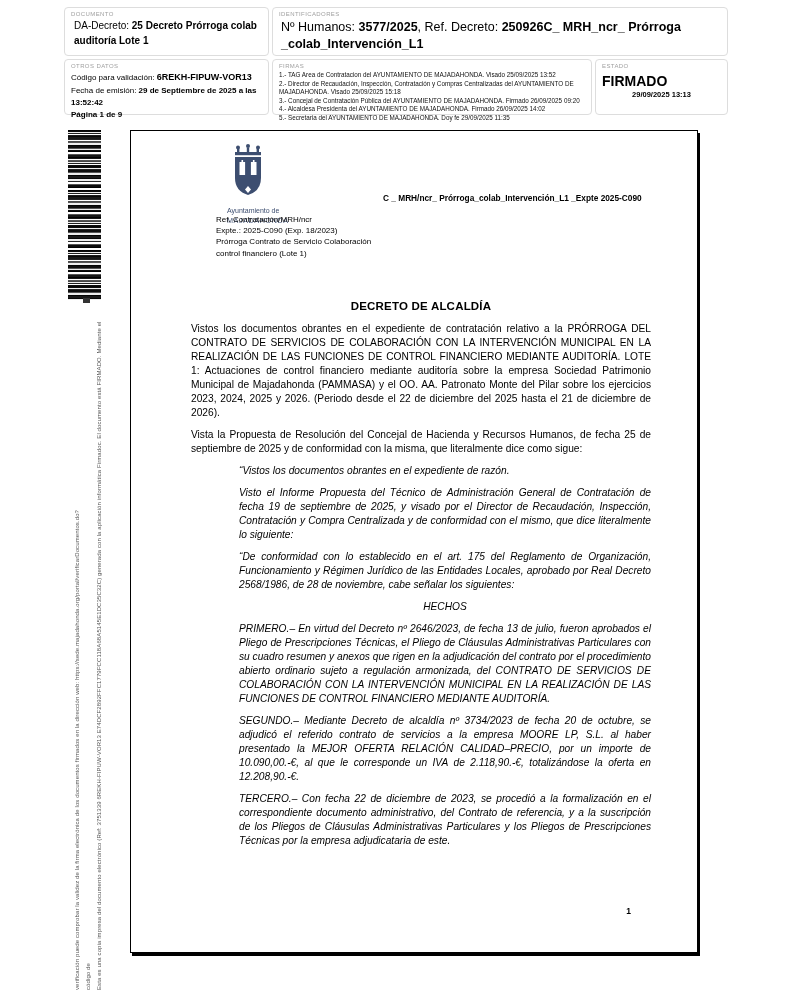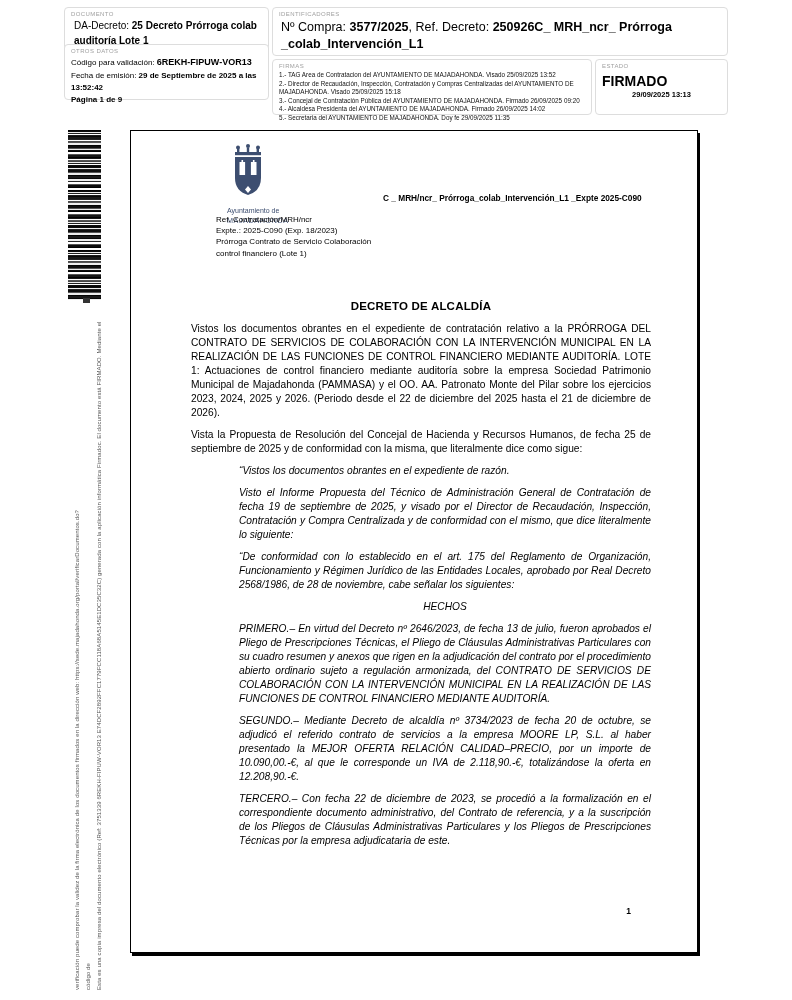--- a/index.html
+++ b/index.html
@@ -4,21 +4,21 @@
 <style>
   * { margin:0; padding:0; box-sizing:border-box; }
   html,body { width:792px; height:1000px; background:#fff; font-family:"Liberation Sans", sans-serif; color:#000; }
   #stage { position:relative; width:792px; height:1000px; overflow:hidden; background:#fff; }
 
   
   .hdr-box { position:absolute; background:#fff; border:1px solid #ddd; border-radius:4px; padding:3px 6px; }
   .hdr-label { font-size:6px; color:#a0a0a0; letter-spacing:.4px; margin-bottom:2px; }
   .box-documento   { left:64px;  top:7px;  width:205px; height:49px; }
   .box-ident       { left:272px; top:7px;  width:456px; height:49px; }
-  .box-otros       { left:64px;  top:44px; width:205px; height:56px; }
+  .box-otros       { left:64px;  top:59px; width:205px; height:56px; }
   .box-firmas      { left:272px; top:59px; width:320px; height:56px; }
   .box-estado      { left:595px; top:59px; width:133px; height:56px; }
 
   .doc-line  { font-size:10px; line-height:1.45; padding-left:3px; }
   .otros-line{ font-size:8px; line-height:1.5; }
   .ident-line{ font-size:12.5px; line-height:1.35; padding-left:2px; }
   .b { font-weight:bold; }
   .firma-line { font-size:6.3px; line-height:1.35; color:#111; }
   .estado-status { font-size:14px; font-weight:bold; margin-top:4px; }
   .estado-date   { text-align:center; font-size:7.5px; margin-top:1px;font-weight:bold; }
@@ -61,21 +61,21 @@
 
 <div id="stage">
 
   <div class="hdr-box box-documento">
     <div class="hdr-label">DOCUMENTO</div>
     <div class="doc-line"><span>DA-Decreto: </span><span class="b">25 Decreto Prórroga colab auditoría Lote 1</span></div>
   </div>
 
   <div class="hdr-box box-ident">
     <div class="hdr-label">IDENTIFICADORES</div>
-    <div class="ident-line"><span>Nº Compra: </span><span class="b">3577/2025</span><span>, Ref. Decreto: </span><span class="b">250926C_ MRH_ncr_ Prórroga _colab_Intervención_L1</span></div>
+    <div class="ident-line"><span>Nº Humanos: </span><span class="b">3577/2025</span><span>, Ref. Decreto: </span><span class="b">250926C_ MRH_ncr_ Prórroga _colab_Intervención_L1</span></div>
   </div>
 
   <div class="hdr-box box-otros">
     <div class="hdr-label">OTROS DATOS</div>
     <div class="otros-line"><span>Código para validación: </span><span class="b" style="font-size:9px">6REKH-FIPUW-VOR13</span></div>
     <div class="otros-line"><span>Fecha de emisión: </span><span class="b">29 de Septiembre de 2025 a las 13:52:42</span></div>
     <div class="otros-line b">Página 1 de 9</div>
   </div>
 
   <div class="hdr-box box-firmas">

